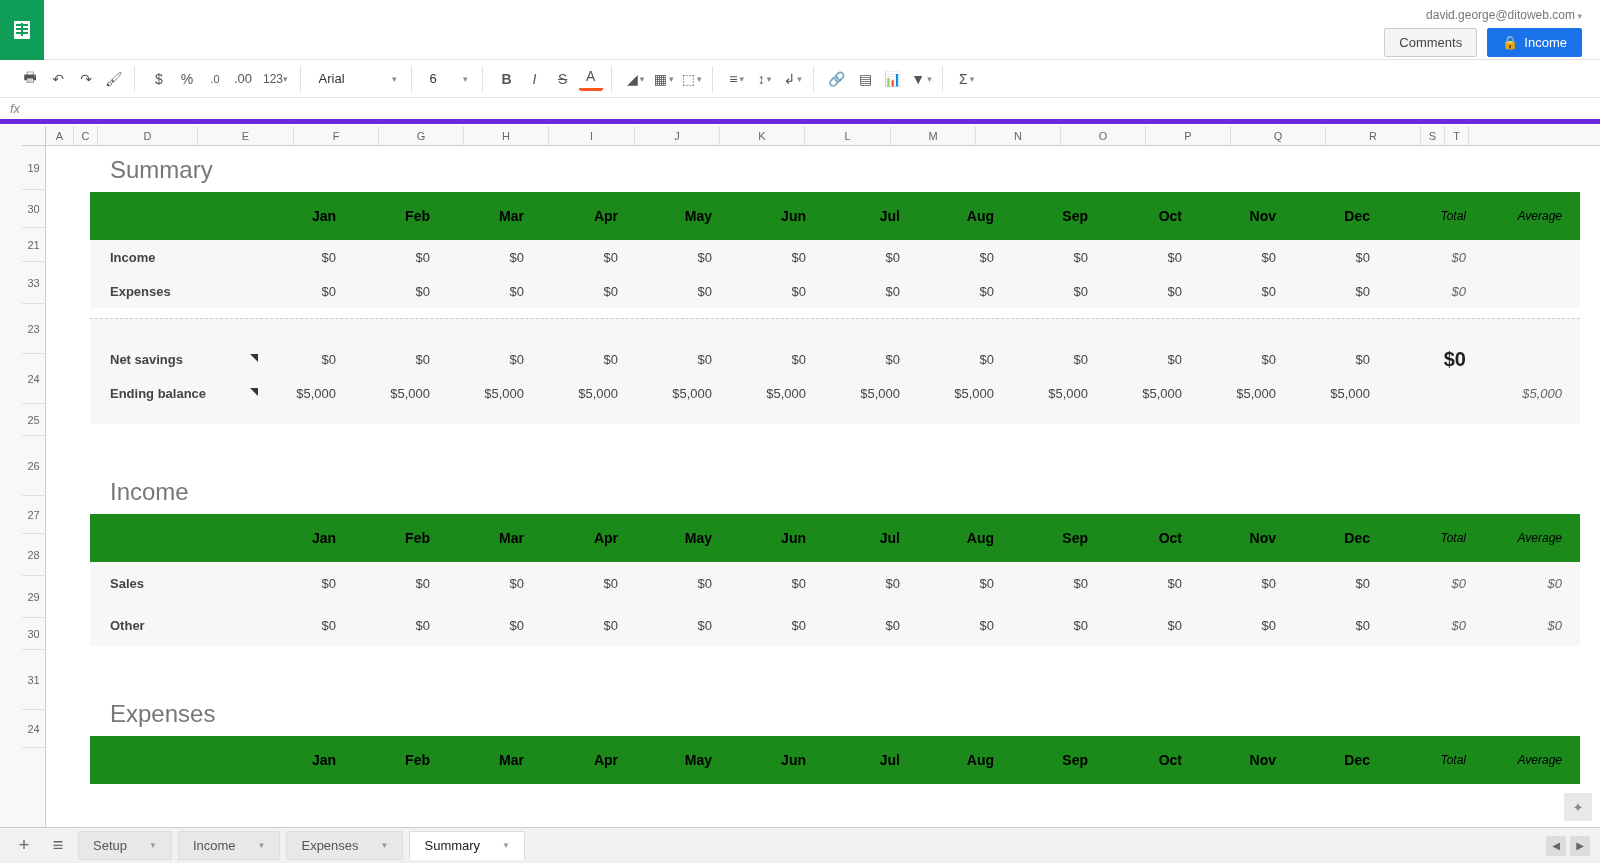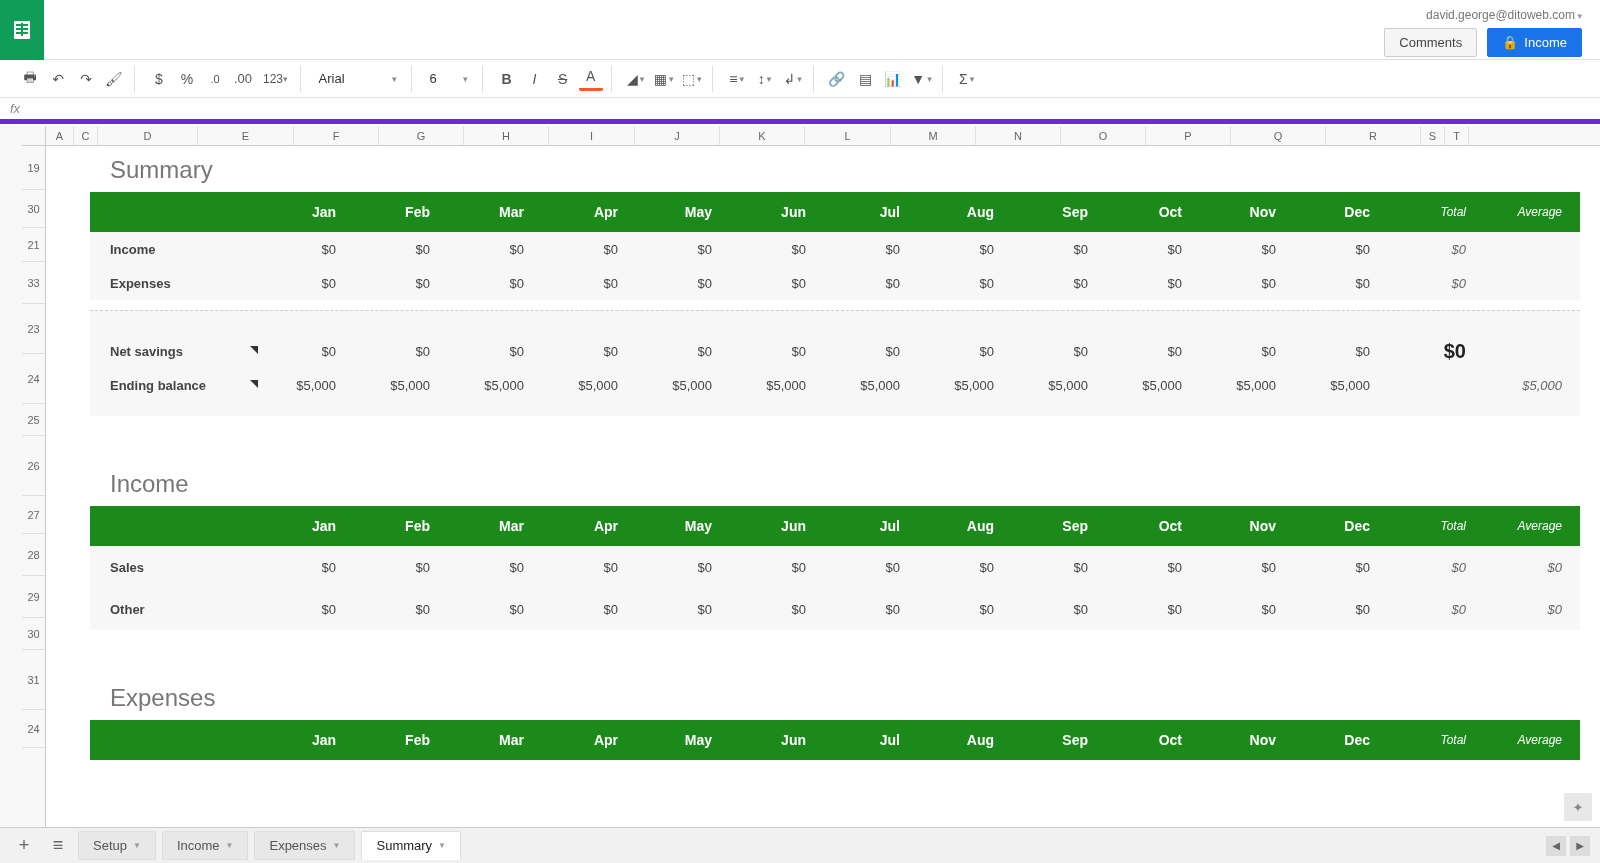--- a/index.html
+++ b/index.html
@@ -32,37 +32,37 @@
 .sheet-area { position: absolute; top: 126px; bottom: 36px; left: 0; right: 0; display: flex; }
 .row-hdrs { width: 46px; border-right: 1px solid #ccc; background: #f8f8f8; }
 .row-hdr { height: 44px; border-bottom: 1px solid #e0e0e0; display: flex; align-items: center; justify-content: center; color: #666; font-size: 11px; margin-left: 22px; }
 .row-hdr.corner { height: 20px; border-bottom: 1px solid #ccc; }
 .grid-right { flex: 1; overflow: hidden; }
 .col-hdrs { height: 20px; border-bottom: 1px solid #ccc; display: flex; background: #f8f8f8; }
 .col-hdr { border-right: 1px solid #e0e0e0; display: flex; align-items: center; justify-content: center; color: #666; font-size: 11px; }
 .content { position: relative; background: #fff; }
 .section-title { font-size: 24px; color: #777; font-weight: normal; padding: 10px 0 8px 20px; }
 .data-table { width: calc(100% - 20px); margin-left: 0; }
-.hdr-row { background: #1b8a1b; color: #ffffff; display: flex; height: 40px; align-items: center; }
+.hdr-row { background: #1b8a1b; color: #000000; display: flex; height: 48px; align-items: center; }
 .hdr-row .lbl-cell { width: 170px; }
 .hdr-row .m-cell { flex: 1; text-align: right; padding-right: 18px; font-size: 14px; font-weight: bold; }
 .hdr-row .tot-cell, .hdr-row .avg-cell { width: 96px; text-align: right; padding-right: 18px; font-style: italic; font-size: 12px; }
 .data-row { display: flex; height: 34px; align-items: center; background: #f7f7f7; }
 .data-row .lbl-cell { width: 170px; padding-left: 20px; font-weight: bold; color: #444; font-size: 13px; }
 .data-row .m-cell { flex: 1; text-align: right; padding-right: 18px; color: #444; font-size: 13px; }
 .data-row .tot-cell { width: 96px; text-align: right; padding-right: 18px; font-style: italic; color: #666; }
 .data-row .avg-cell { width: 96px; text-align: right; padding-right: 18px; font-style: italic; color: #666; }
 .data-row.net .tot-cell { font-style: normal; font-weight: bold; font-size: 20px; color: #222; }
 .divider-row { height: 24px; border-top: 1px dashed #ccc; margin: 10px 0 0 0; background: #f7f7f7; }
 .gap-row { height: 44px; }
 .comment-marker { position: relative; }
 .comment-marker::after { content: ''; position: absolute; top: 2px; right: 2px; border: 4px solid transparent; border-top-color: #333; border-right-color: #333; }
 .sheet-tabs { position: absolute; bottom: 0; left: 0; right: 0; height: 36px; border-top: 1px solid #ccc; background: #f1f1f1; display: flex; align-items: center; padding: 0 10px; gap: 6px; }
 .tab-btn-icon { width: 28px; height: 28px; display: flex; align-items: center; justify-content: center; color: #666; cursor: pointer; font-size: 18px; }
-.sheet-tab { padding: 6px 14px; background: #e8e8e8; border-radius: 2px 2px 0 0; font-size: 13px; color: #555; cursor: pointer; display: flex; align-items: center; gap: 6px; border: 1px solid #ddd; }
+.sheet-tab { padding: 6px 14px; background: #e8e8e8; border-radius: 2px 2px 0 0; font-size: 13px; color: #555; cursor: pointer; display: flex; align-items: center; gap: 22px; border: 1px solid #ddd; }
 .sheet-tab.active { background: #fff; border-bottom-color: #fff; color: #222; font-weight: 500; }
 .tab-caret { font-size: 8px; color: #999; }
 .scroll-ctrls { margin-left: auto; display: flex; gap: 4px; }
 .scroll-ctrls .sbtn { width: 20px; height: 20px; background: #ddd; display: flex; align-items: center; justify-content: center; font-size: 10px; color: #666; cursor: pointer; }
 .underline-accent { border-bottom: 3px solid #ff5722; padding-bottom: 2px; }
 .explore-btn { position: absolute; bottom: 42px; right: 8px; width: 28px; height: 28px; background: #e8e8e8; border-radius: 2px; display: flex; align-items: center; justify-content: center; color: #888; cursor: pointer; }
 </style>
 </head>
 <body>
 

